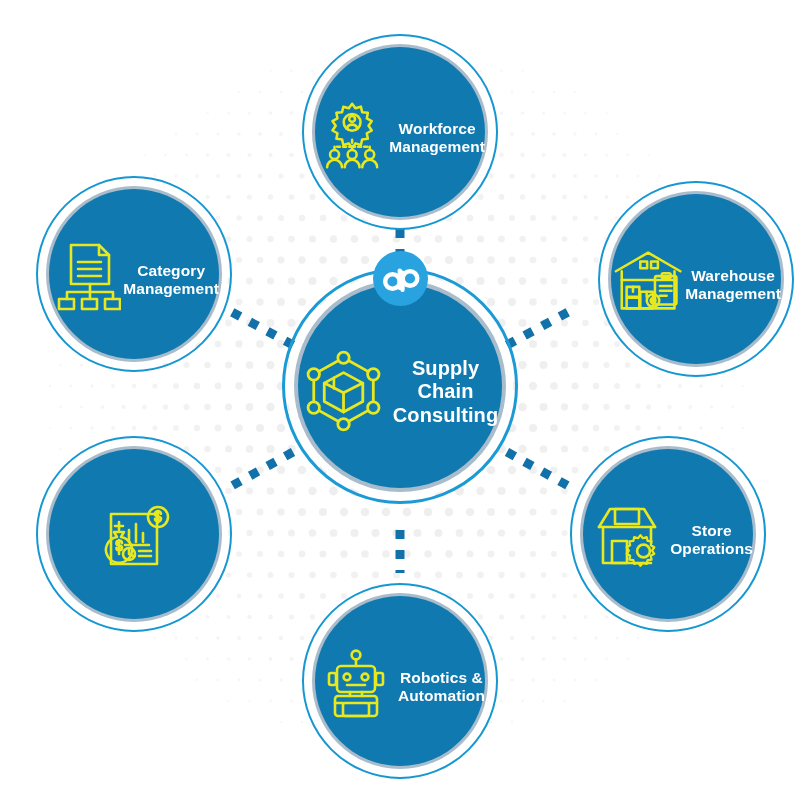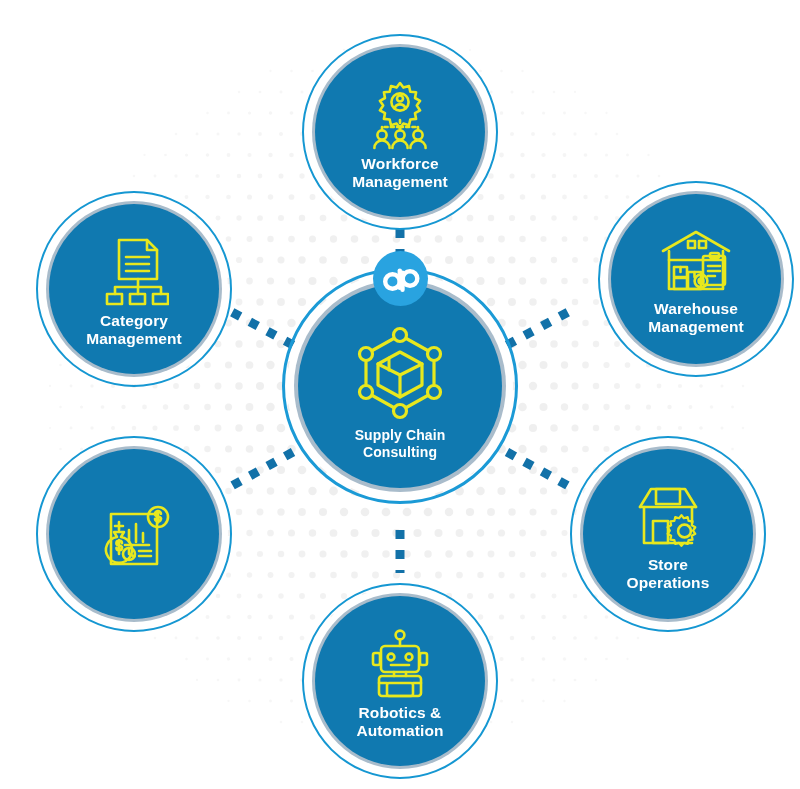--- a/index.html
+++ b/index.html
@@ -47,21 +47,21 @@
   .ring-grey{
     position:absolute;border-radius:50%;
     background:#a9bccb;
     box-sizing:border-box;
   }
   
   .disc{
     position:absolute;border-radius:50%;
     background:#1079b0;
     box-sizing:border-box;
-    display:flex;flex-direction:column;
+    display:flex;flex-direction:row;
     align-items:center;justify-content:center;
   }
   .node-icon{
     display:block;
     margin:0 auto;
   }
   .node-label{
     color:#ffffff;
     text-align:center;
     font-weight:bold;
@@ -75,34 +75,34 @@
   .sat .ring-gap{left:4px;top:4px;width:188px;height:188px;}
   .sat .ring-grey{left:10px;top:10px;width:176px;height:176px;}
   .sat .disc{left:13px;top:13px;width:170px;height:170px;padding-top:6px;}
   .sat .node-label{font-size:15.5px;margin-top:5px;}
   
   #center-node{width:236px;height:236px;left:282px;top:268px;}
   #center-node .ring-outer{border-width:3px;border-color:#1b9ad6;}
   #center-node .ring-gap{left:5px;top:5px;width:226px;height:226px;}
   #center-node .ring-grey{left:12px;top:12px;width:212px;height:212px;}
   #center-node .disc{left:16px;top:16px;width:204px;height:204px;padding-top:10px;}
-  #center-node .node-label{font-size:14px;margin-top:2px;line-height:1.18;}
+  #center-node .node-label{font-size:20px;margin-top:2px;line-height:1.18;}
   
   #logo-badge{
     position:absolute;
     left:373px;top:251px;
     width:55px;height:55px;
     border-radius:50%;
     background:#29a3e0;
     display:flex;align-items:center;justify-content:center;
     z-index:8;
   }
   
   #node-workforce   {left:302px; top:34px;}
-  #node-category    {left:36px;  top:191px;}
+  #node-category    {left:36px;  top:176px;}
   #node-warehouse   {left:598px; top:181px;}
   #node-merch       {left:36px;  top:436px;}
   #node-store       {left:570px; top:436px;}
   #node-robotics    {left:302px; top:583px;}
 </style>
 </head>
 <body>
 
 <div id="stage">
 

